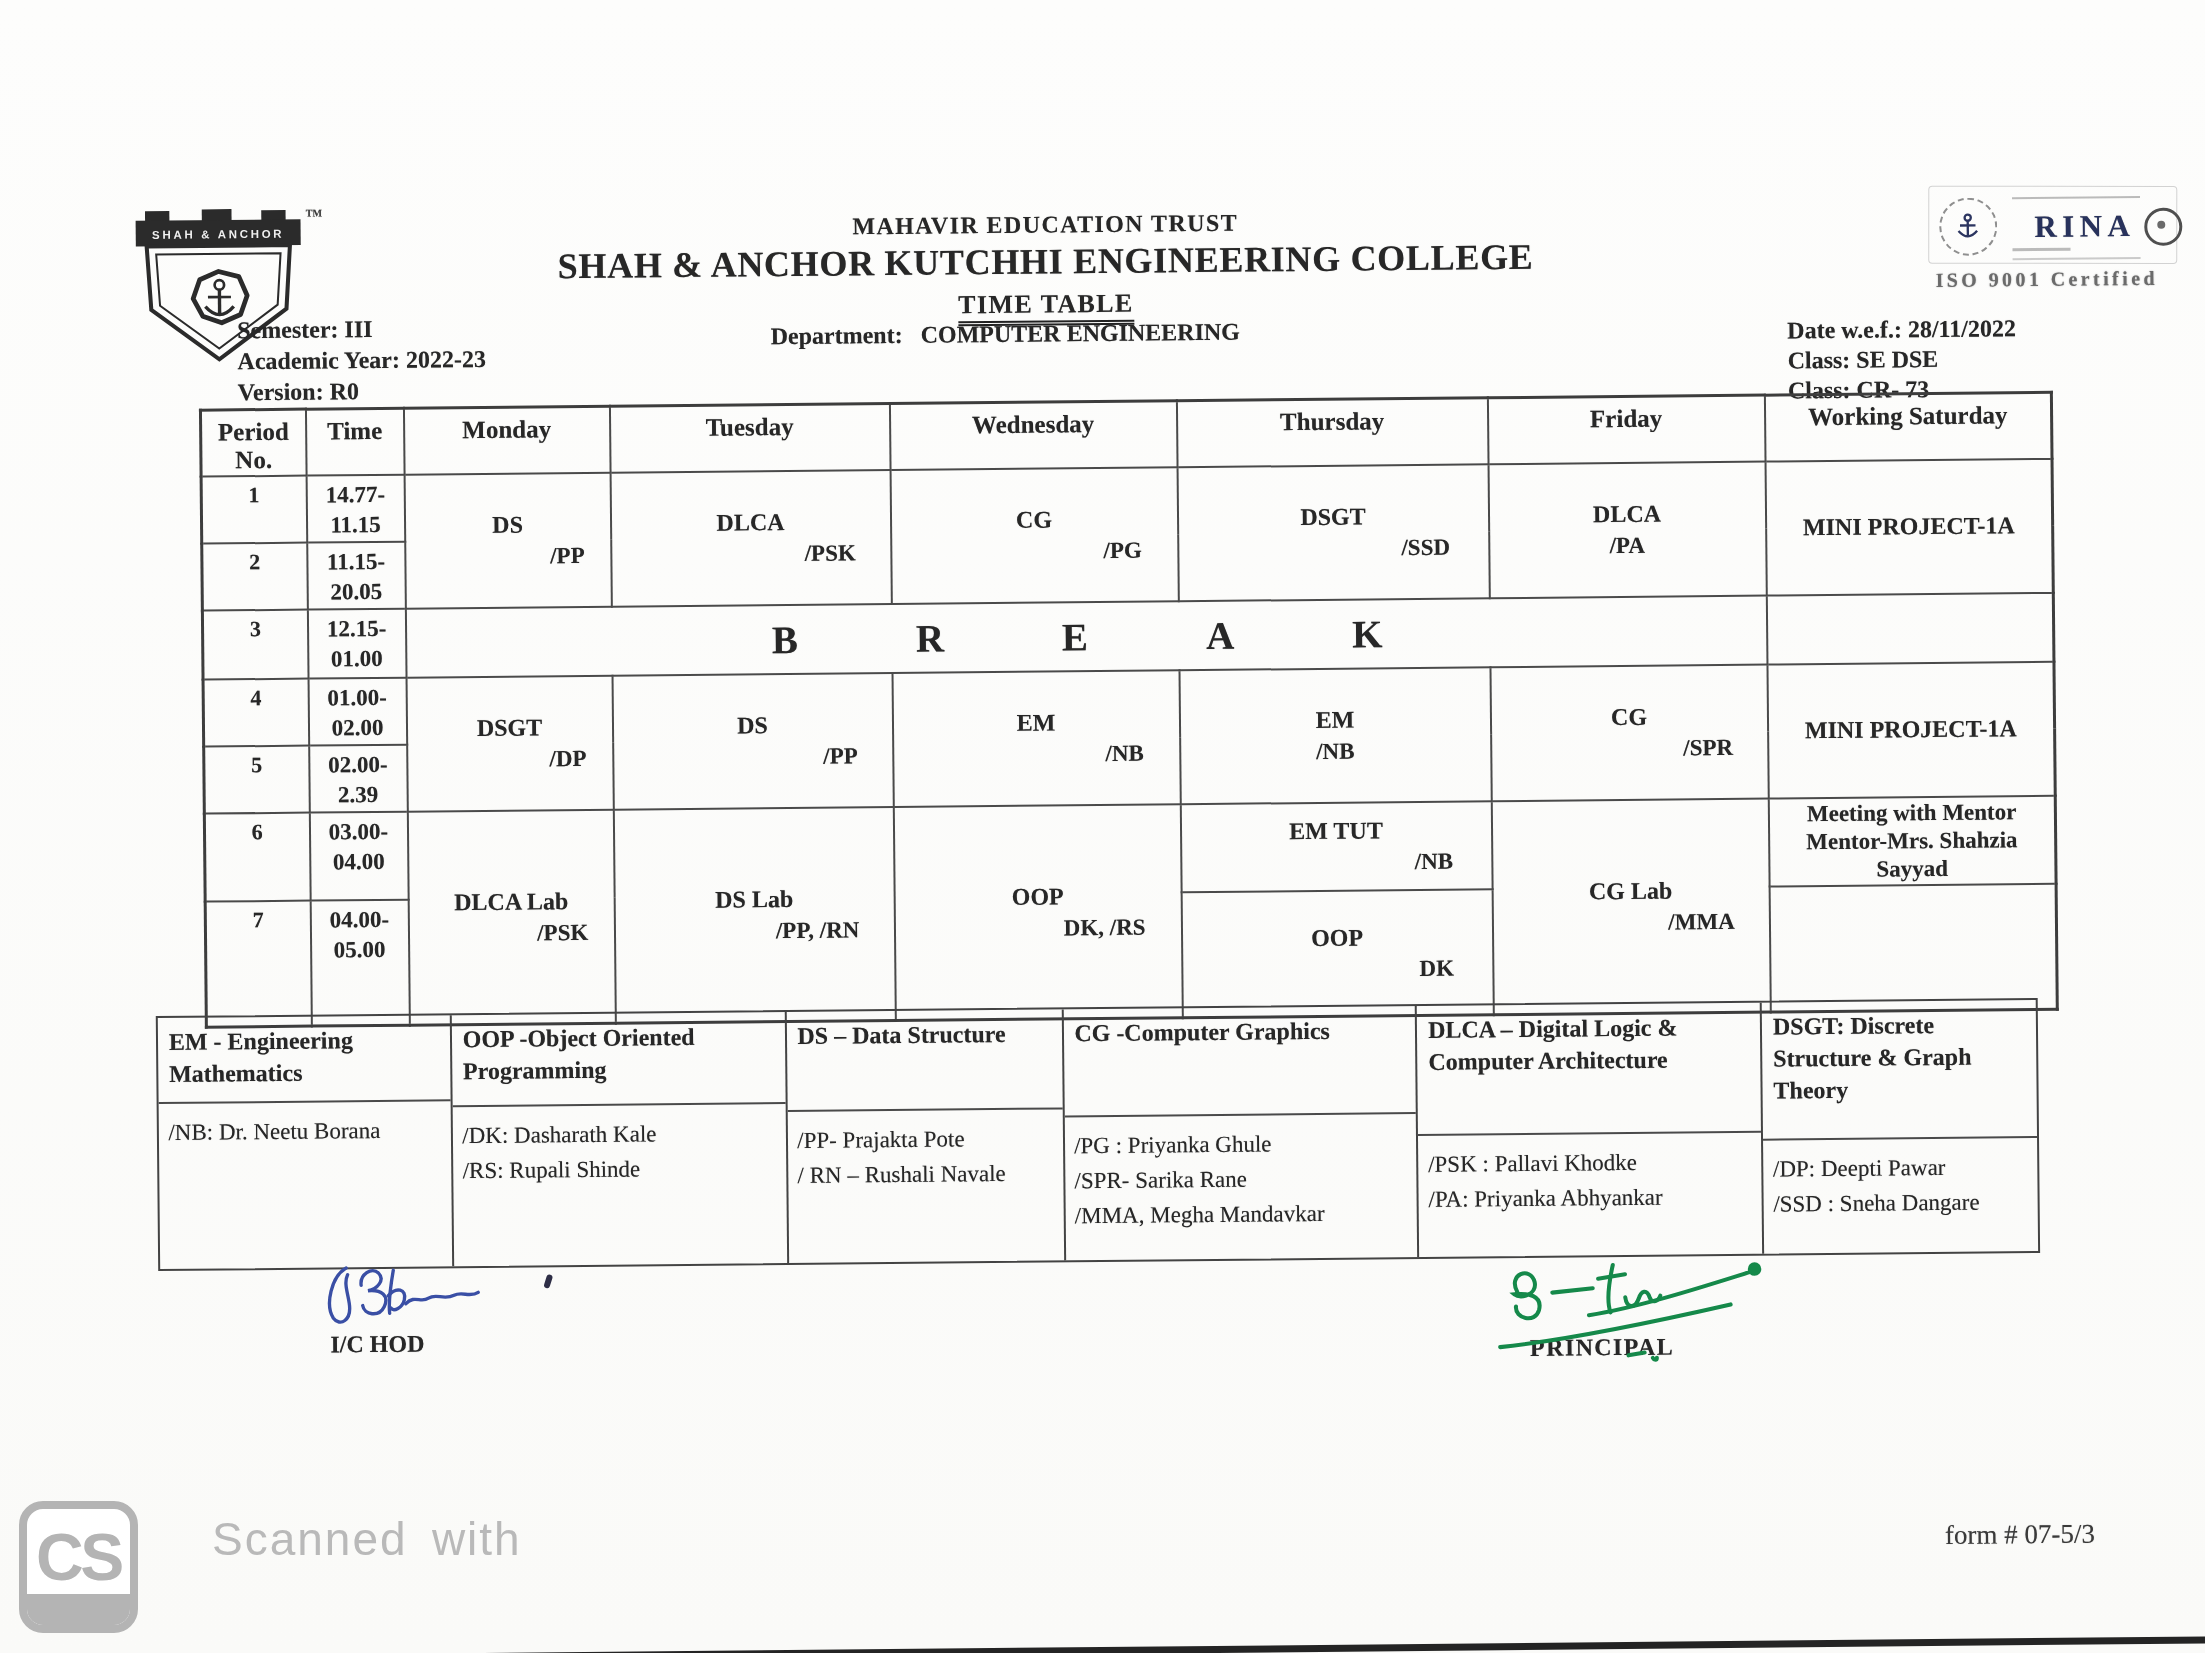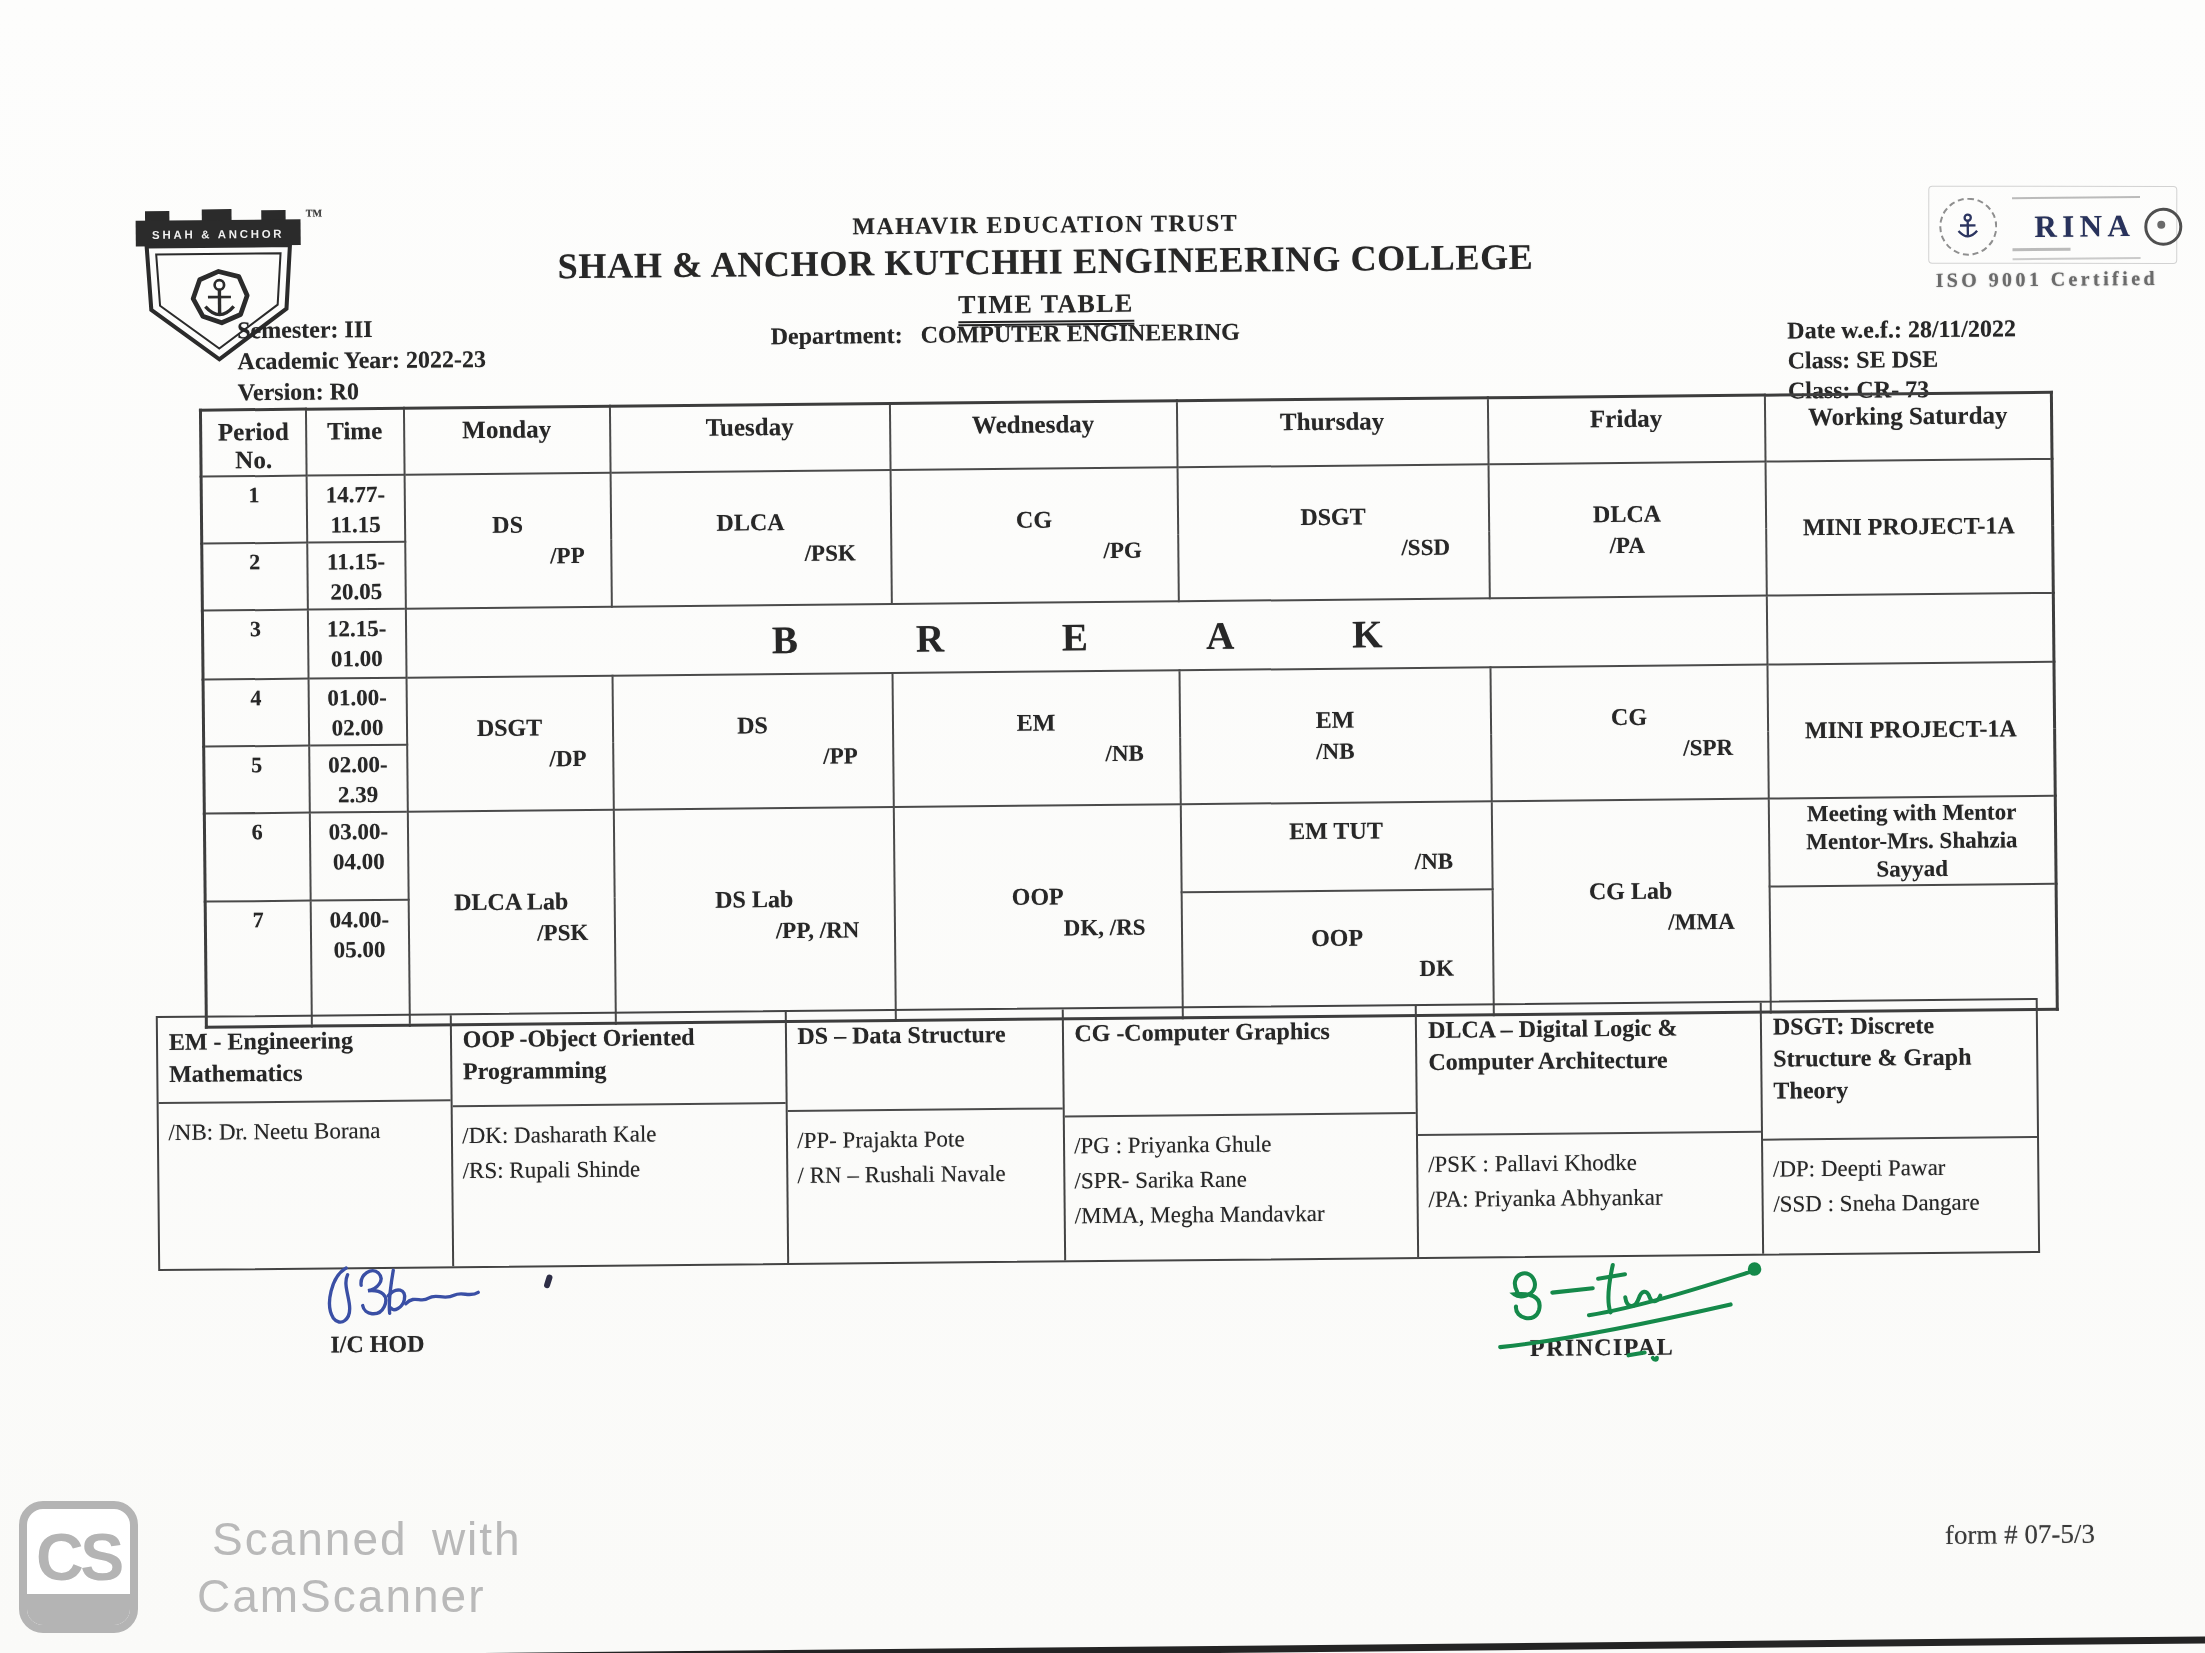--- a/index.html
+++ b/index.html
@@ -381,16 +381,15 @@
     <div id="form-no">form # 07-5/3</div>
     <div id="scan-edge"></div>
   </div>
 
   <div id="wm">
     <div class="cs">
       <div class="letters">CS</div>
       <div class="band"></div>
     </div>
     <div class="t1">Scanned with</div>
-    <div class="t2">CamScanner</div>
   </div>
 </div>
 
 
 </body></html>

